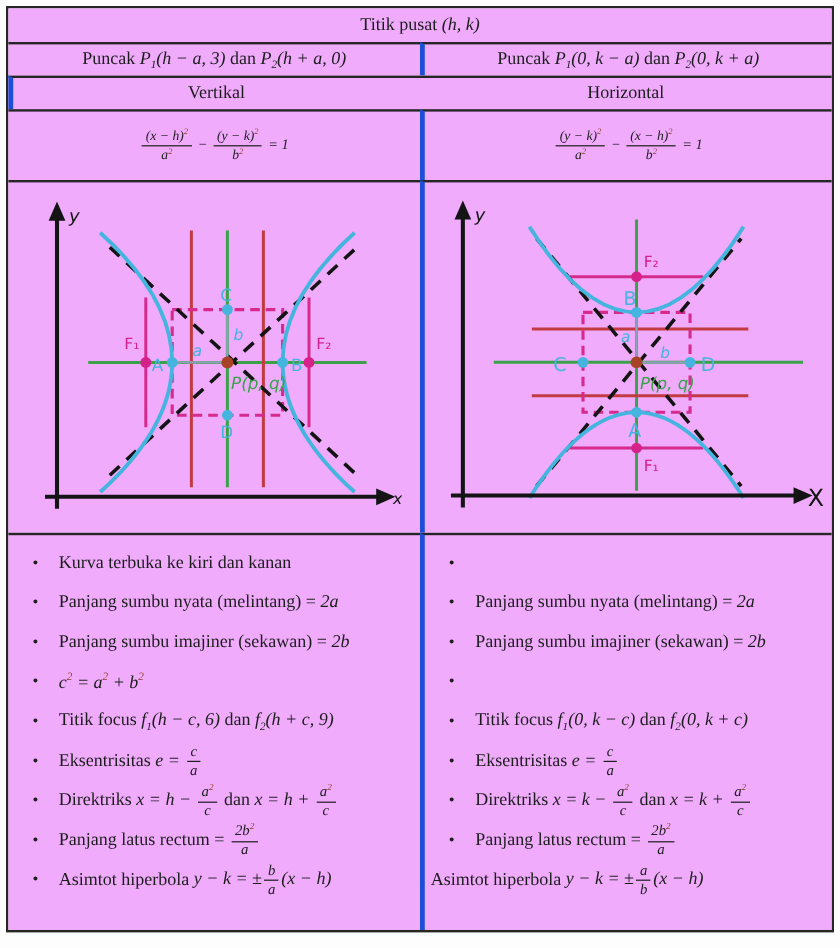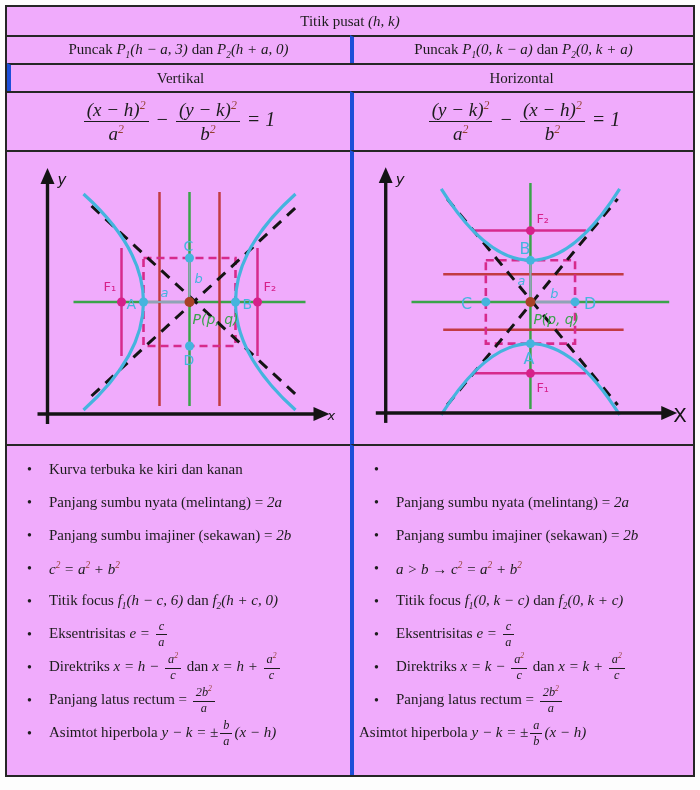--- a/index.html
+++ b/index.html
@@ -24,21 +24,21 @@
   .math{font-style:italic}
   .math span{white-space:pre}
   sup{font-size:0.62em;color:#93402f;font-style:italic}
   sub{font-size:0.62em;font-style:italic}
   .frac{
     display:inline-flex;flex-direction:column;align-items:center;
     vertical-align:middle;margin:0 2px;line-height:1.12;font-size:0.82em;
   }
   .frac .num{border-bottom:1.4px solid #1c1c1c;padding:0 3px 0.5px;display:block;text-align:center}
   .frac .den{padding-top:0.5px;display:block;text-align:center}
-  .formula{font-size:20px}
+  .formula{font-size:12px}
   .formula .frac{font-size:0.95em}
   .diagram-cell{padding:0;align-items:stretch;justify-content:stretch}
   .diagram-cell svg{display:block;width:100%;height:100%}
   .list-cell{flex-direction:column;align-items:stretch;justify-content:flex-start;padding:7px 4px 2px 4px}
   .li{display:flex;align-items:center;margin:1px 0;min-height:31px;font-size:15px}
   .li .bullet{width:14px;margin-left:16px;margin-right:8px;font-size:14px;flex:none}
   .li .content{flex:1}
   .li.nobullet .content{margin-left:1px}
   text{font-family:"DejaVu Sans",sans-serif}
 </style>
@@ -183,21 +183,21 @@
       <div class="li">
         <span class="bullet">•</span>
         <span class="content"><span class="rm">Panjang sumbu imajiner (sekawan) = </span><span class="math"><span>2b</span></span></span>
       </div>
       <div class="li">
         <span class="bullet">•</span>
         <span class="content"><span class="math"><span>c</span><sup>2</sup><span> = a</span><sup>2</sup><span> + b</span><sup>2</sup></span></span>
       </div>
       <div class="li">
         <span class="bullet">•</span>
-        <span class="content"><span class="rm">Titik focus </span><span class="math"><span>f</span><sub>1</sub><span>(h − c, 6)</span></span><span class="rm"> dan </span><span class="math"><span>f</span><sub>2</sub><span>(h + c, 0)</span></span></span>
+        <span class="content"><span class="rm">Titik focus </span><span class="math"><span>f</span><sub>1</sub><span>(h − c, 6)</span></span><span class="rm"> dan </span><span class="math"><span>f</span><sub>2</sub><span>(h + c, 9)</span></span></span>
       </div>
       <div class="li">
         <span class="bullet">•</span>
         <span class="content"><span class="rm">Eksentrisitas </span><span class="math"><span>e = </span><span class="frac"><span class="num"><span>c</span></span><span class="den"><span>a</span></span></span></span></span>
       </div>
       <div class="li">
         <span class="bullet">•</span>
         <span class="content"><span class="rm">Direktriks </span><span class="math"><span>x = h − </span><span class="frac"><span class="num"><span>a</span><sup>2</sup></span><span class="den"><span>c</span></span></span></span><span class="rm"> dan </span><span class="math"><span>x = h + </span><span class="frac"><span class="num"><span>a</span><sup>2</sup></span><span class="den"><span>c</span></span></span></span></span>
       </div>
       <div class="li">
@@ -216,21 +216,20 @@
       <div class="li">
         <span class="bullet">•</span>
         <span class="content"><span class="rm">Panjang sumbu nyata (melintang) = </span><span class="math"><span>2a</span></span></span>
       </div>
       <div class="li">
         <span class="bullet">•</span>
         <span class="content"><span class="rm">Panjang sumbu imajiner (sekawan) = </span><span class="math"><span>2b</span></span></span>
       </div>
       <div class="li">
         <span class="bullet">•</span>
-        <span class="content"><span class="math"><span>a &gt; b → c</span><sup>2</sup><span> = a</span><sup>2</sup><span> + b</span><sup>2</sup></span></span>
       </div>
       <div class="li">
         <span class="bullet">•</span>
         <span class="content"><span class="rm">Titik focus </span><span class="math"><span>f</span><sub>1</sub><span>(0, k − c)</span></span><span class="rm"> dan </span><span class="math"><span>f</span><sub>2</sub><span>(0, k + c)</span></span></span>
       </div>
       <div class="li">
         <span class="bullet">•</span>
         <span class="content"><span class="rm">Eksentrisitas </span><span class="math"><span>e = </span><span class="frac"><span class="num"><span>c</span></span><span class="den"><span>a</span></span></span></span></span>
       </div>
       <div class="li">

